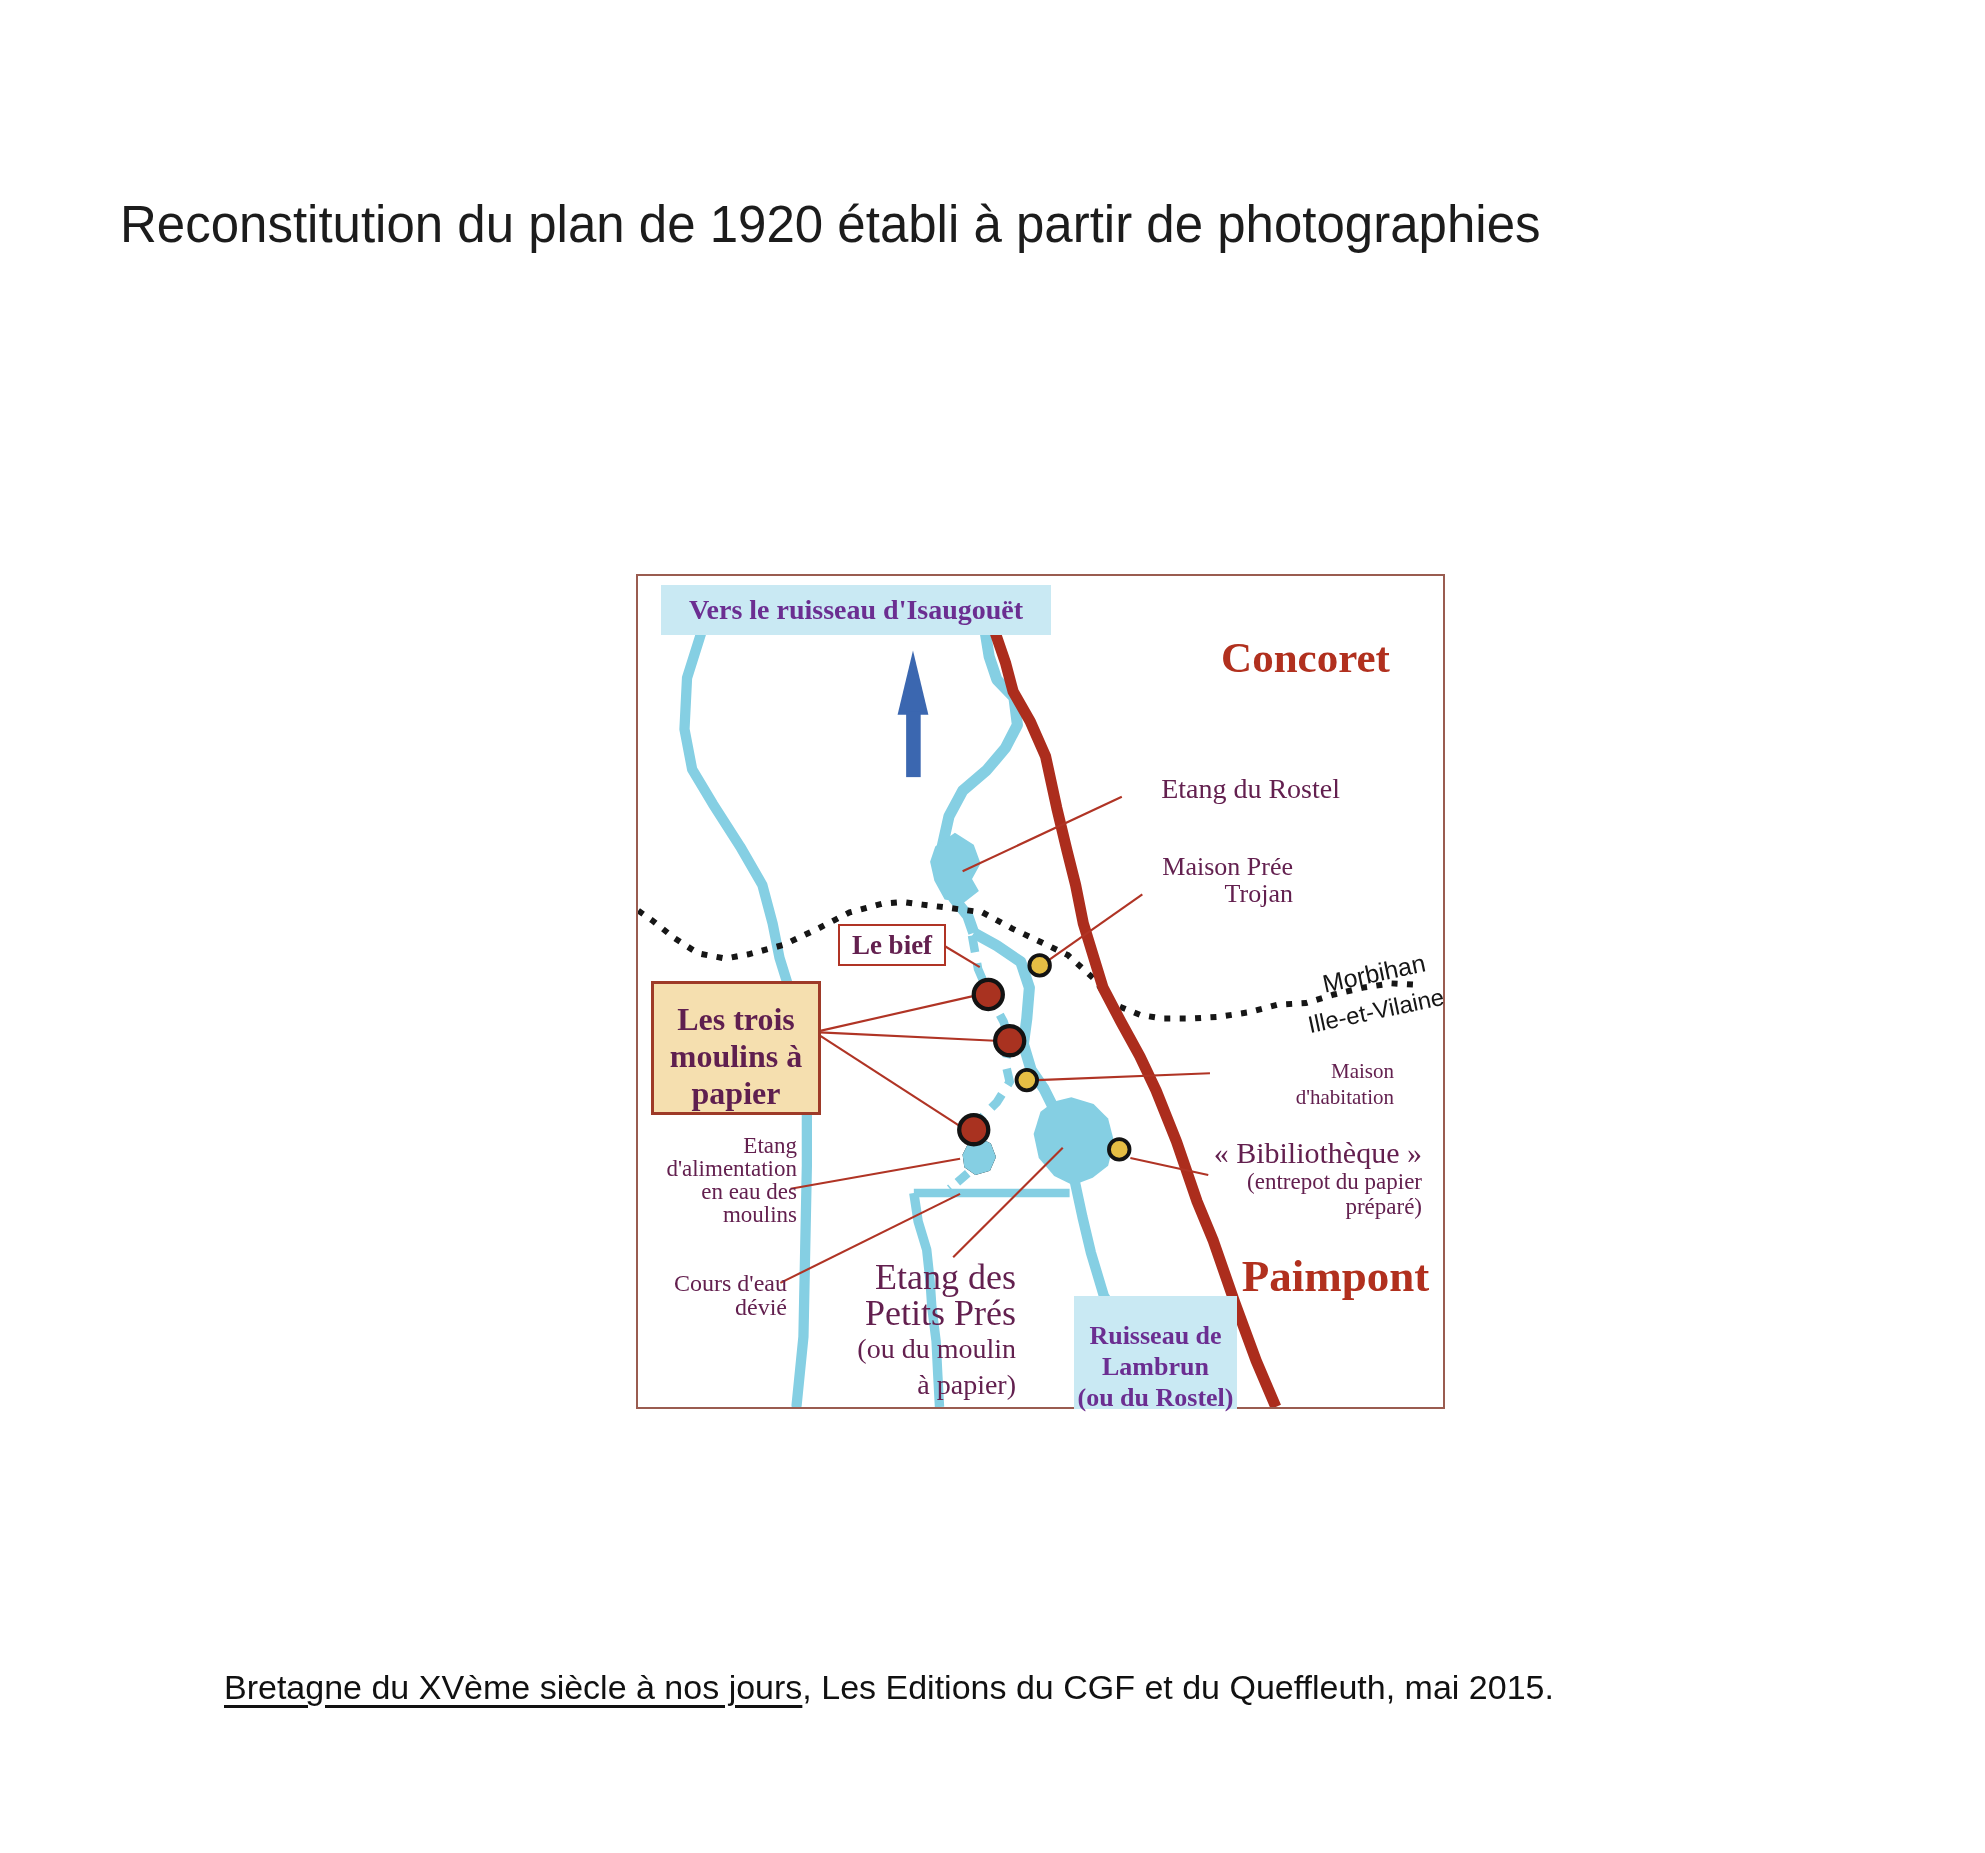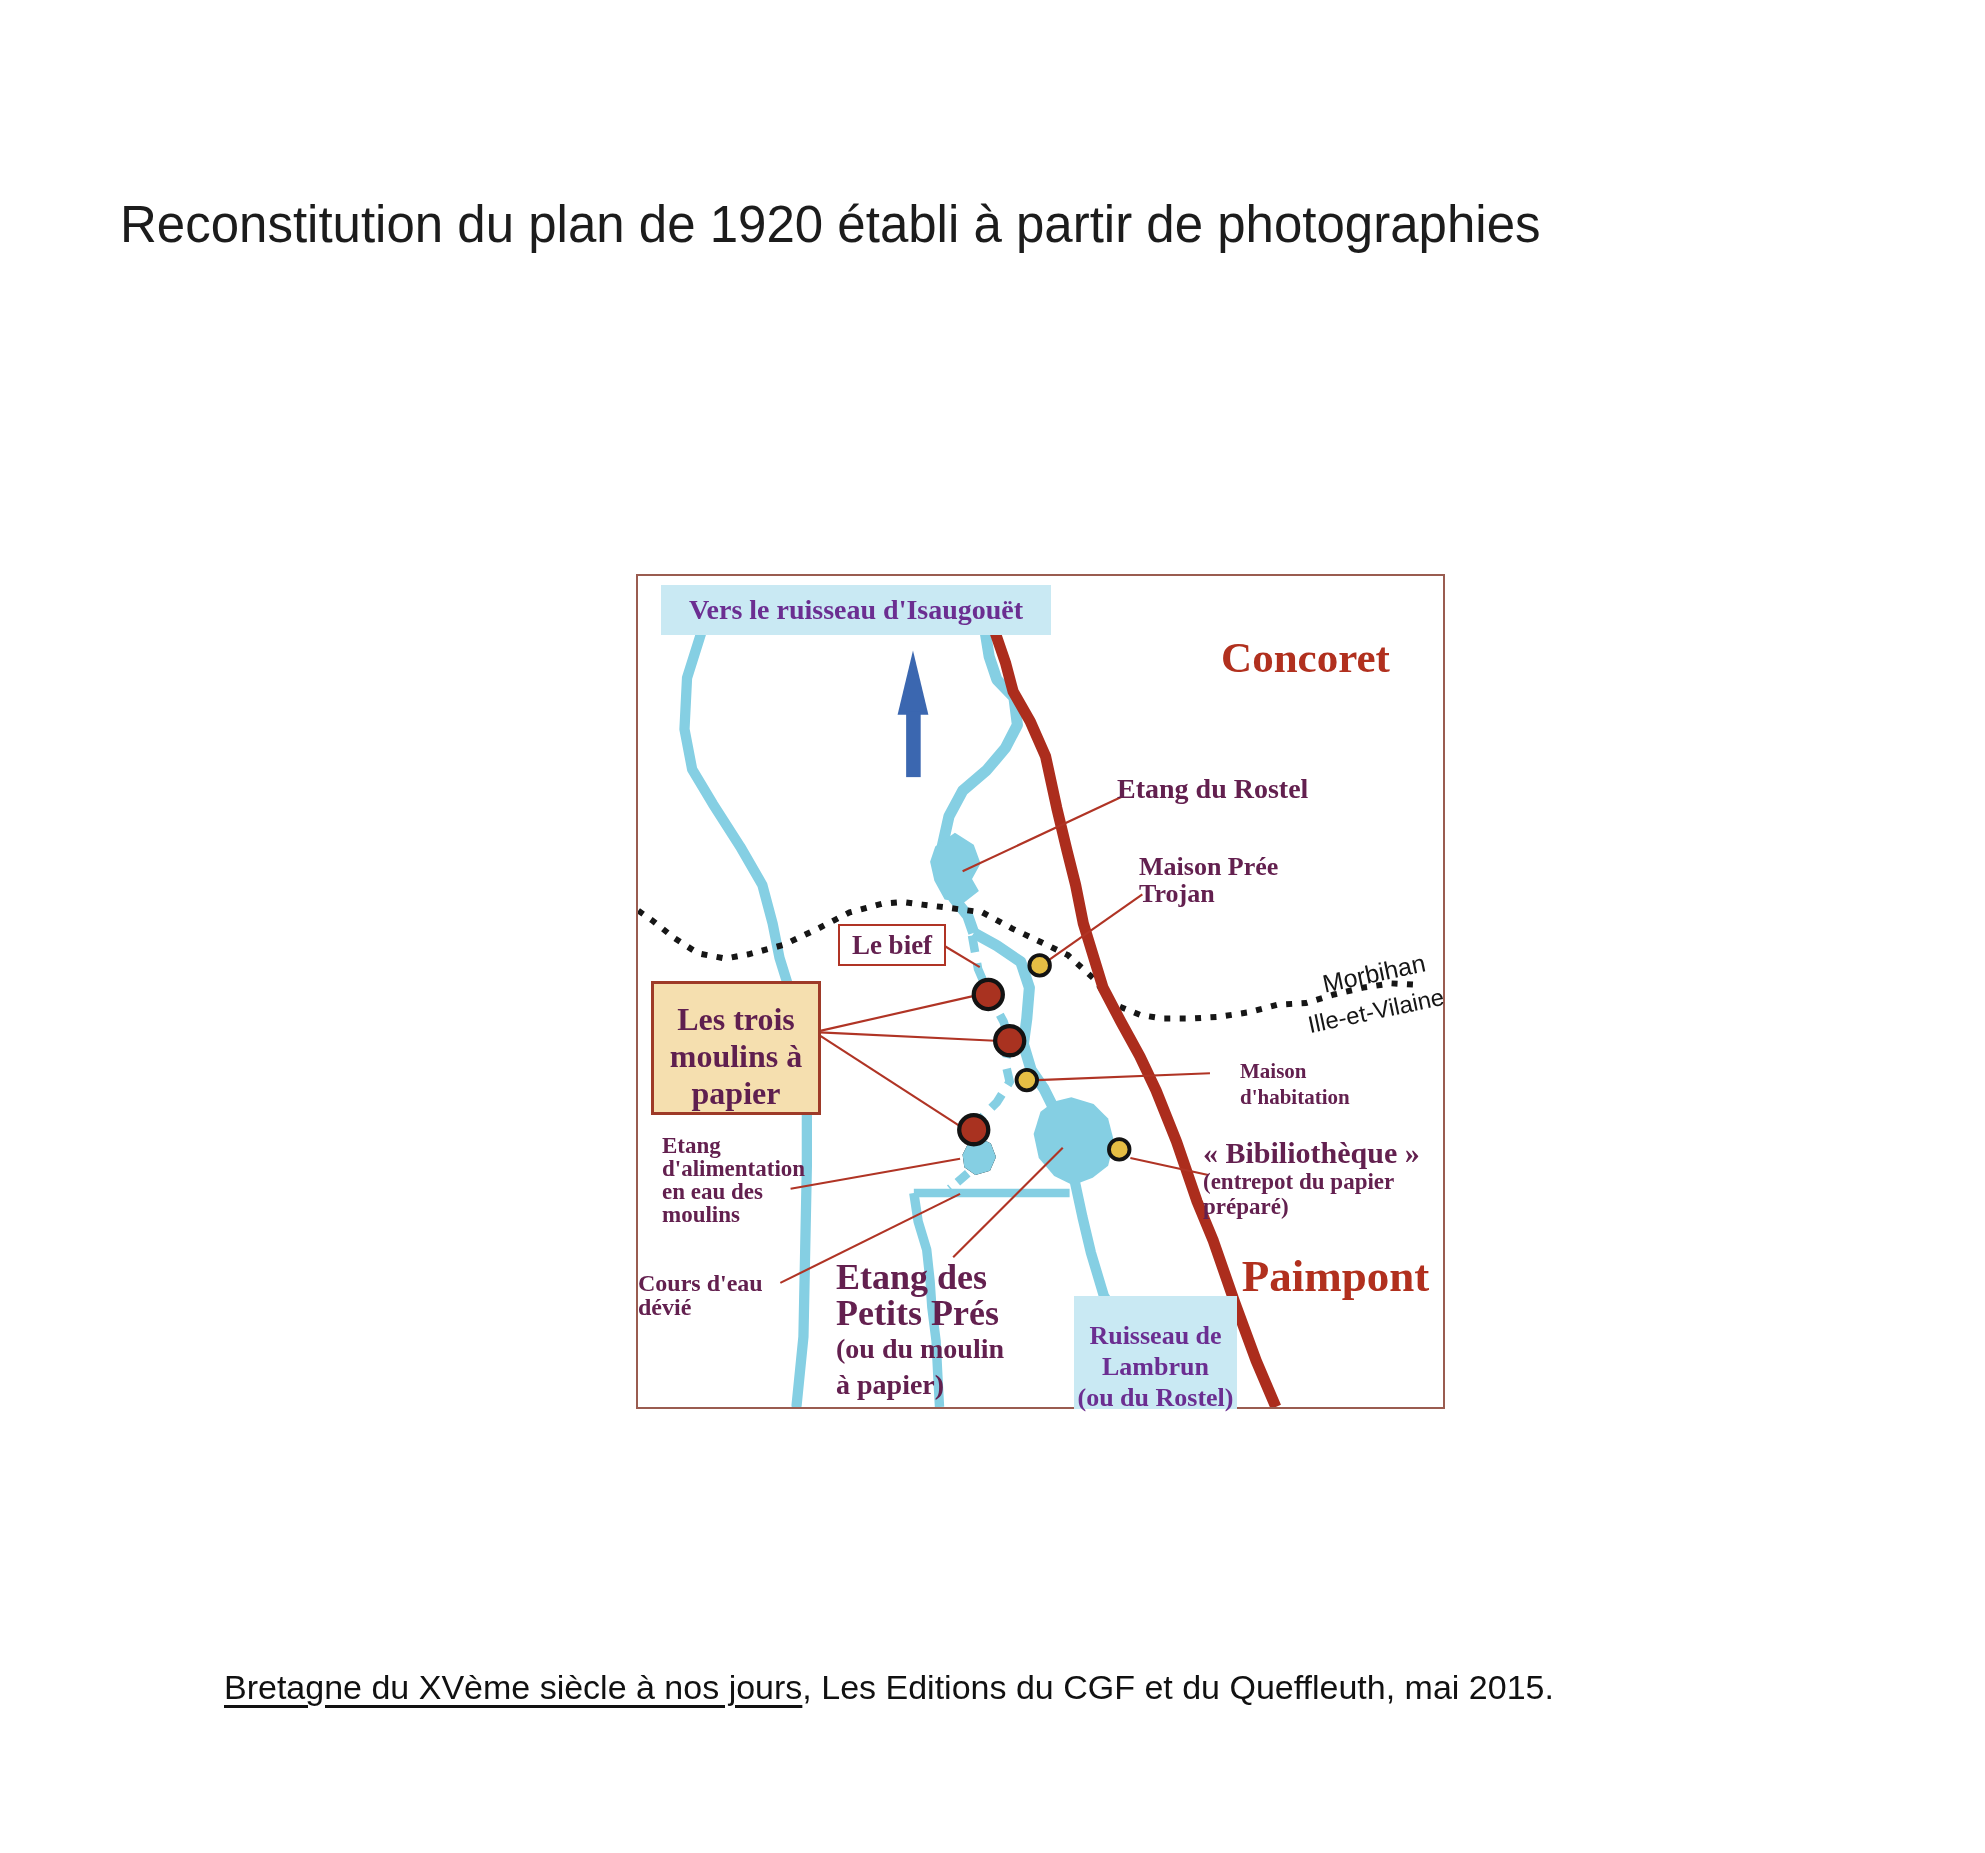--- a/index.html
+++ b/index.html
@@ -5,21 +5,21 @@
   html,body{margin:0;padding:0;background:#ffffff;}
   .page{position:relative;width:1985px;height:1853px;background:#ffffff;overflow:hidden;
         font-family:"Liberation Serif",serif;}
   .title{position:absolute;left:120px;top:165px;width:1849px;
          font-family:"Liberation Sans",sans-serif;font-size:51px;line-height:120px;
          color:#1c1c1c;}
   .title div{white-space:nowrap;}
   .mapbox{position:absolute;left:636px;top:574px;width:805px;height:831px;
           border:2.6px solid #9A5C50;background:#ffffff;}
   .mapbox svg{position:absolute;left:0;top:0;}
-  .lbl{position:absolute;color:#63204F;font-weight:bold;text-align:left;}
+  .lbl{position:absolute;color:#63204F;font-weight:normal;text-align:right;}
   .lbl div{white-space:nowrap;}
   .banner{position:absolute;background:#C9E9F3;color:#6B2E91;font-weight:bold;text-align:center;}
   .town{position:absolute;color:#B1301E;font-weight:bold;text-align:center;white-space:nowrap;}
   .dept{position:absolute;font-family:"Liberation Sans",sans-serif;color:#161616;
         text-align:center;white-space:nowrap;transform:rotate(-12deg);}
   .boxlabel{position:absolute;background:#ffffff;border:2.6px solid #B03425;
             color:#63204F;font-weight:bold;text-align:center;}
   .tanbox{position:absolute;background:#F5DFAF;border:3.4px solid #9E3A28;
           color:#5F1F4F;font-weight:bold;text-align:center;}
   .caption{position:absolute;left:224px;top:1651px;width:1567px;
@@ -122,21 +122,21 @@
       <div>Maison</div>
       <div>d'habitation</div>
     </div>
 
     <div class="lbl" style="left:565px;top:561px;width:219px;">
       <div class="bib-big">« Bibiliothèque »</div>
       <div class="bib-small">(entrepot du papier</div>
       <div class="bib-small">préparé)</div>
     </div>
 
-    <div class="lbl" style="left:0px;top:558px;width:159px;font-size:23px;line-height:23px;margin-left:24px;">
+    <div class="lbl" style="left:0px;top:558px;width:159px;font-size:23px;line-height:23px;">
       <div>Etang</div>
       <div>d'alimentation</div>
       <div>en eau des</div>
       <div>moulins</div>
     </div>
 
     <div class="lbl" style="left:0px;top:695px;width:149px;font-size:24px;line-height:24px;">
       <div>Cours d'eau</div>
       <div>dévié</div>
     </div>

